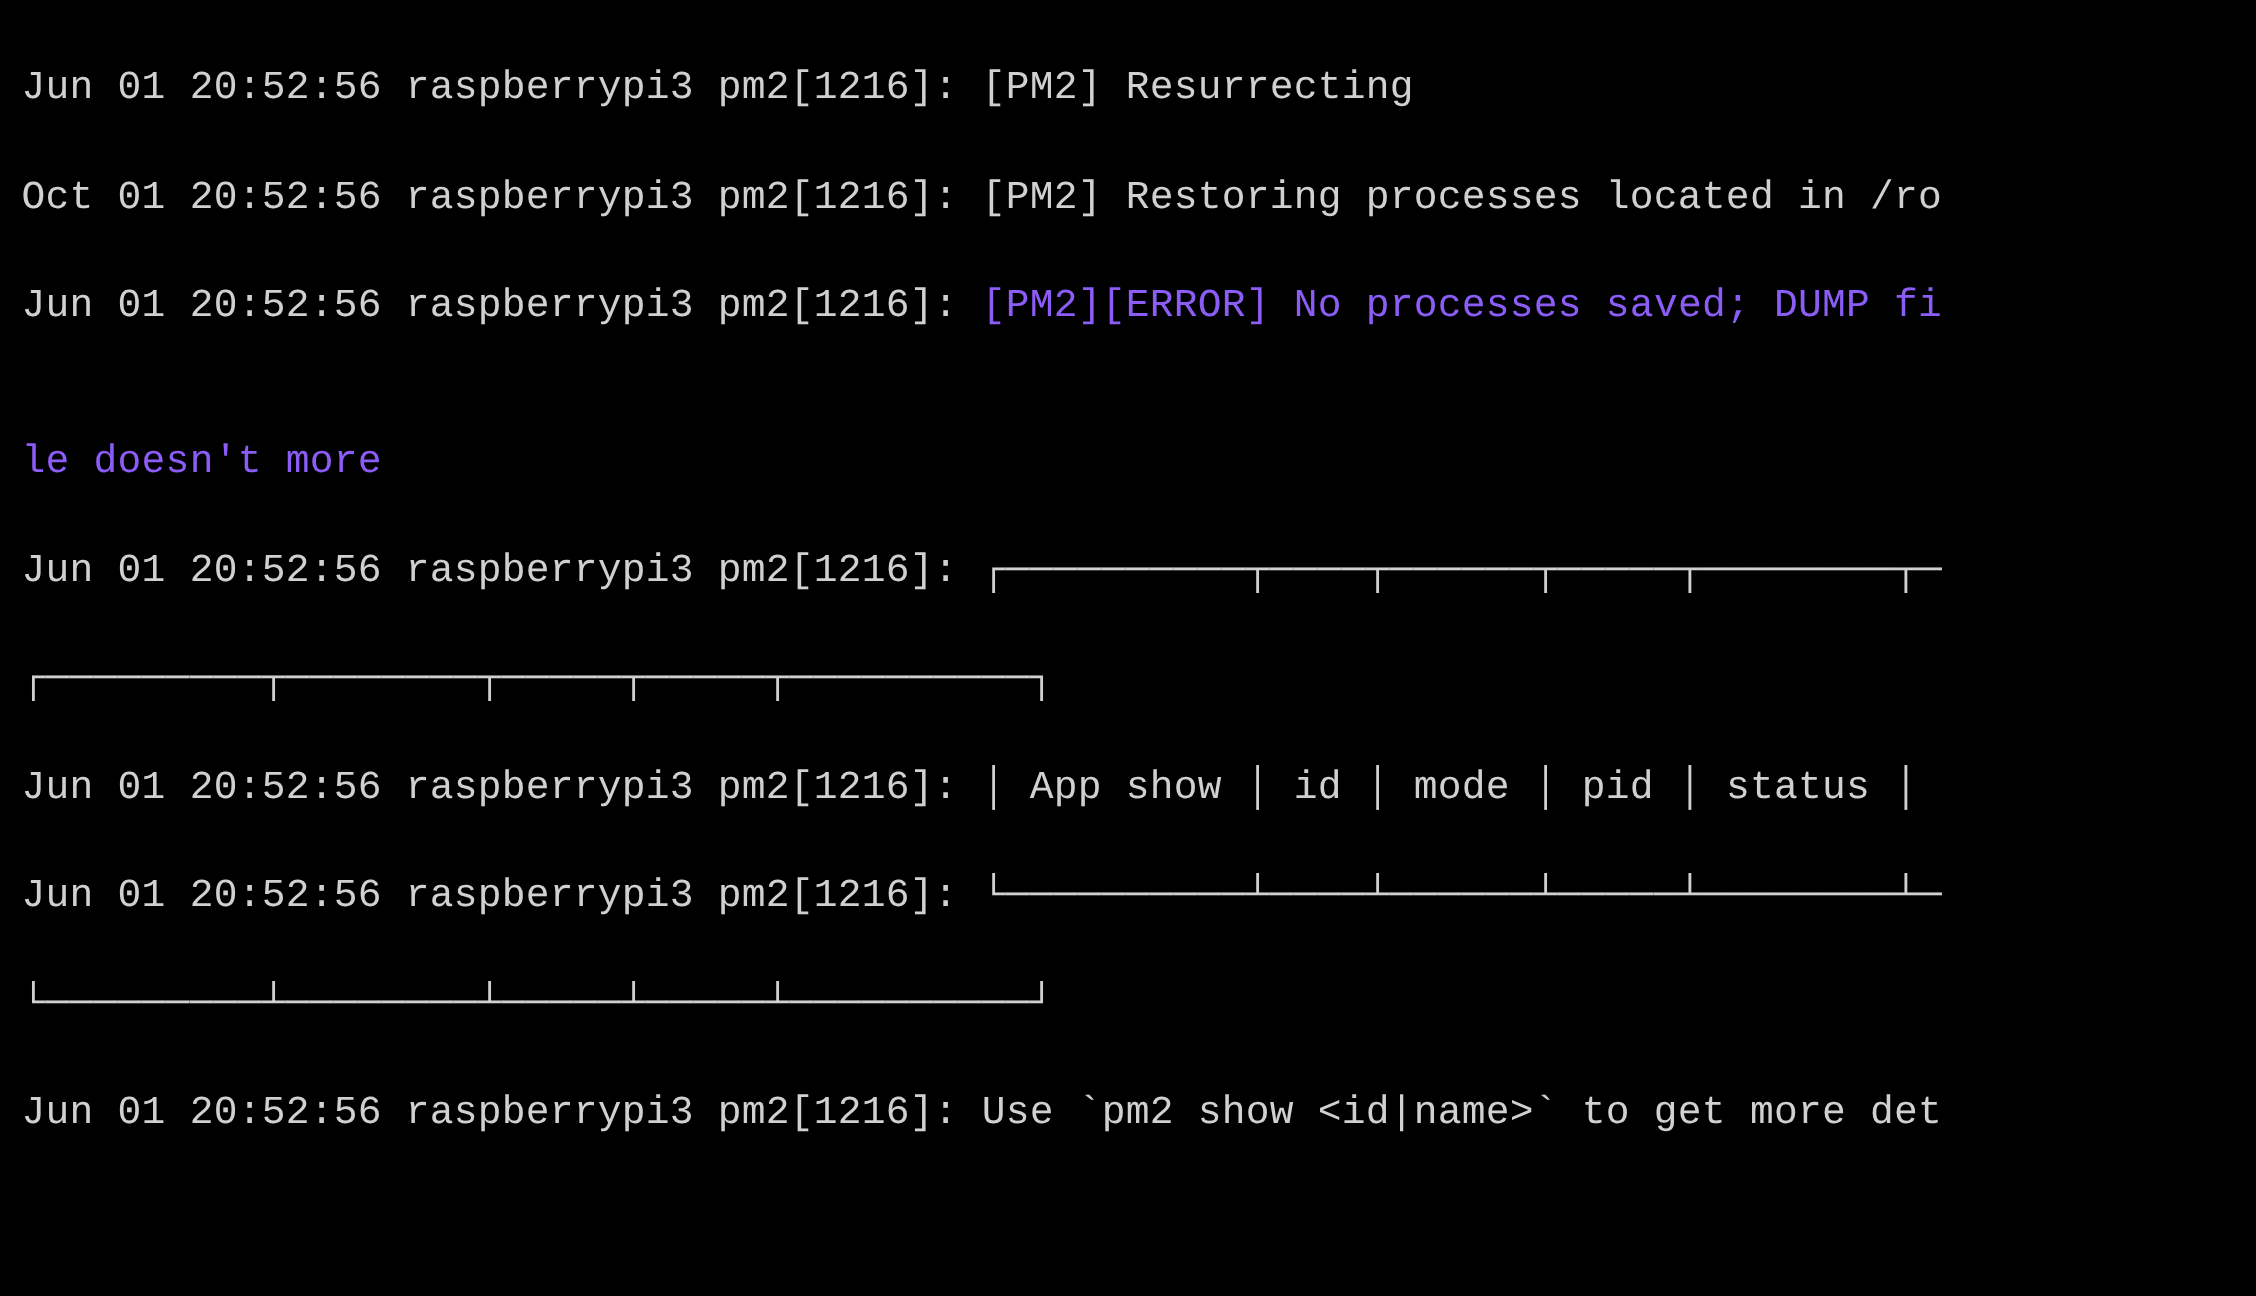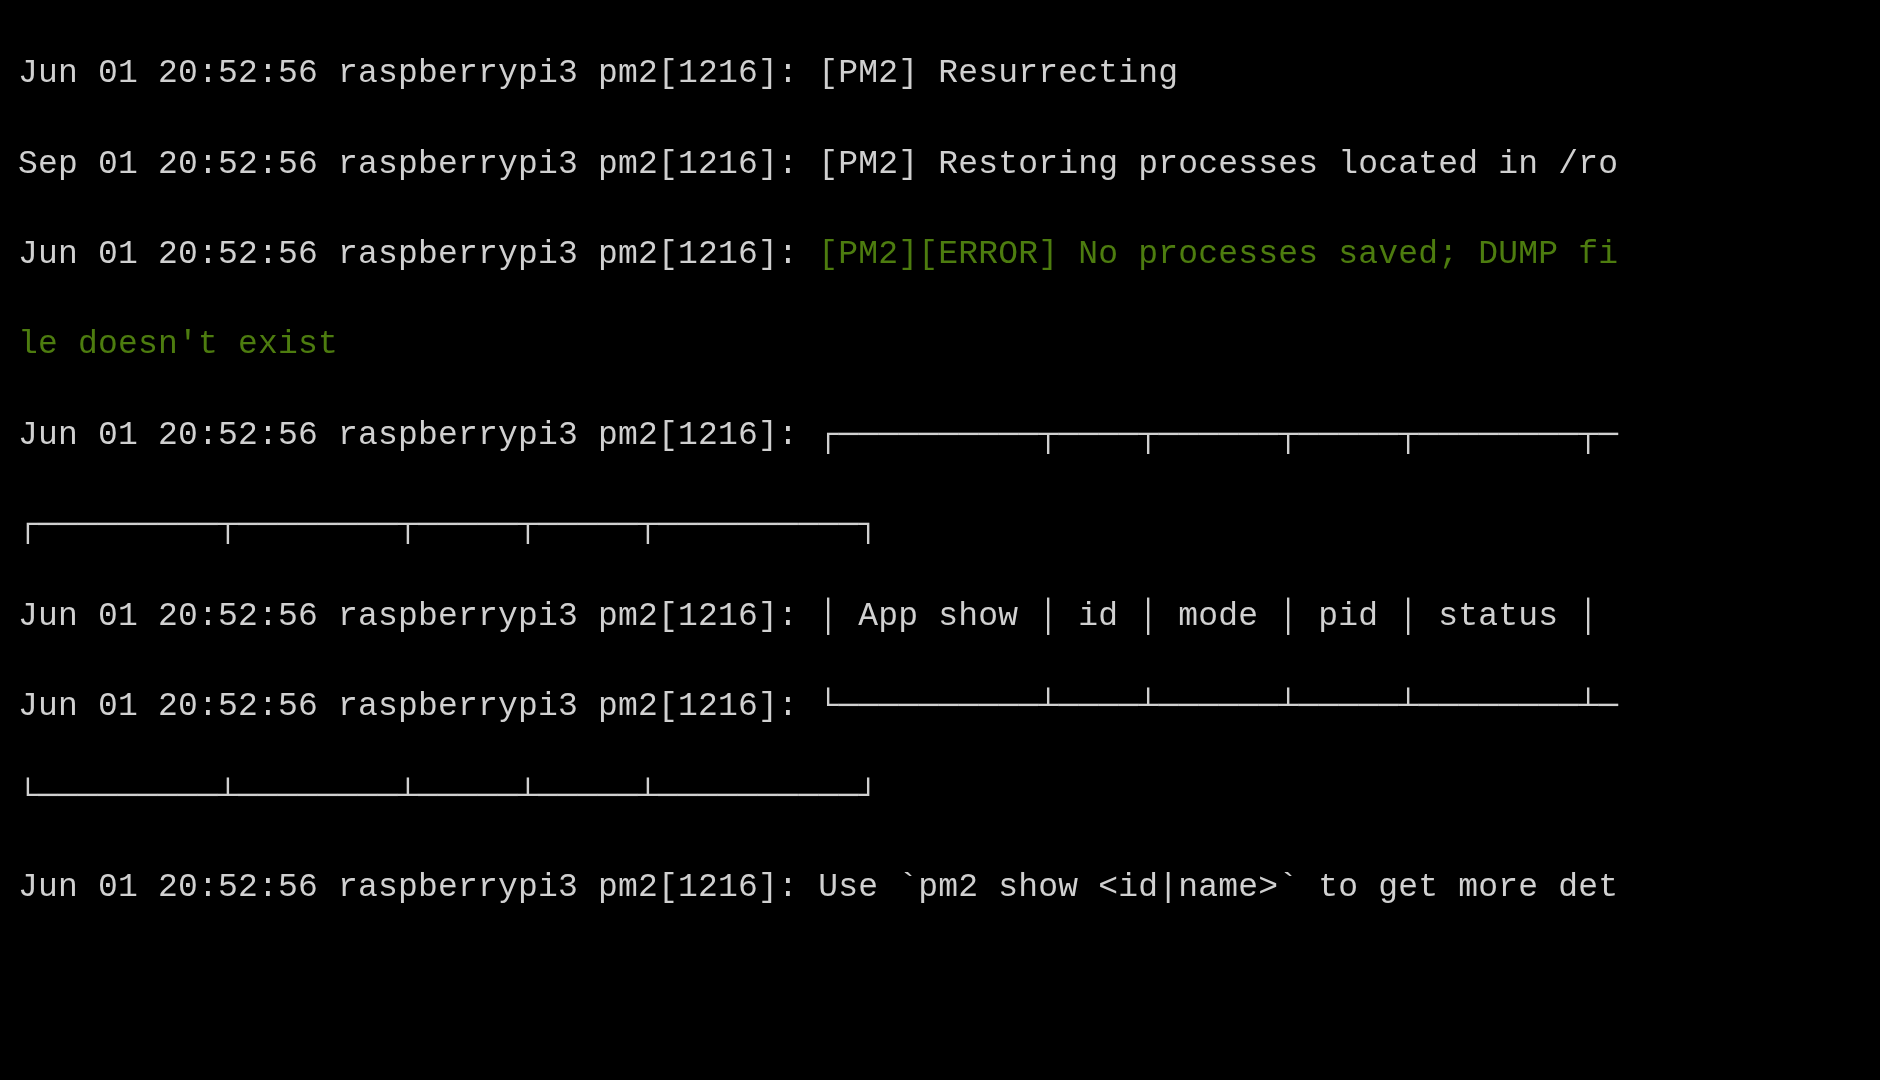--- a/index.html
+++ b/index.html
@@ -14,30 +14,30 @@
     font-family: "Courier New", Courier, monospace;
     font-size: 33px;
     line-height: 1.37;
     color: #d0d0d0;
     padding: 6px 18px 6px 18px;
     white-space: pre;
     letter-spacing: 0.2px;
     font-weight: 500;
   }
   .line { display: block; }
-  .red { color: #4d7c0f; }
+  .red { color: #8b5cf6; margin-top: 40px; }
 </style>
 </head>
 <body>
 
 <div class="terminal">
 <span class="line">Jun 01 20:52:56 raspberrypi3 pm2[1216]: [PM2] Resurrecting</span>
-<span class="line">Sep 01 20:52:56 raspberrypi3 pm2[1216]: [PM2] Restoring processes located in /ro</span>
+<span class="line">Oct 01 20:52:56 raspberrypi3 pm2[1216]: [PM2] Restoring processes located in /ro</span>
 <span class="line"><span>Jun 01 20:52:56 raspberrypi3 pm2[1216]: </span><span class="red">[PM2][ERROR] No processes saved; DUMP fi</span></span>
-<span class="line red">le doesn't exist</span>
+<span class="line red">le doesn't more</span>
 <span class="line"><span>Jun 01 20:52:56 raspberrypi3 pm2[1216]: </span><span>┌──────────┬────┬──────┬─────┬────────┬─</span></span>
 <span class="line">┌─────────┬────────┬─────┬─────┬──────────┐</span>
 <span class="line"><span>Jun 01 20:52:56 raspberrypi3 pm2[1216]: </span><span>│ App show │ id │ mode │ pid │ status │ </span></span>
 <span class="line"><span>Jun 01 20:52:56 raspberrypi3 pm2[1216]: </span><span>└──────────┴────┴──────┴─────┴────────┴─</span></span>
 <span class="line">└─────────┴────────┴─────┴─────┴──────────┘</span>
 <span class="line">Jun 01 20:52:56 raspberrypi3 pm2[1216]: Use `pm2 show &lt;id|name&gt;` to get more det</span>
 
 
 
 

